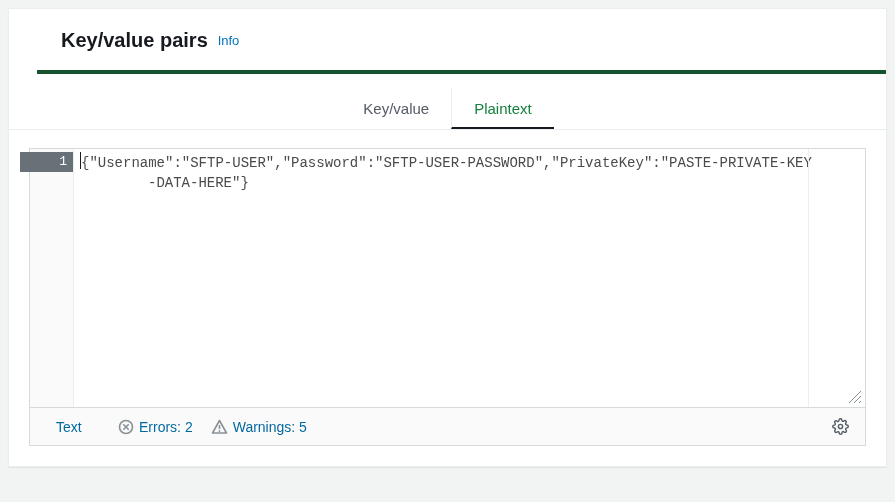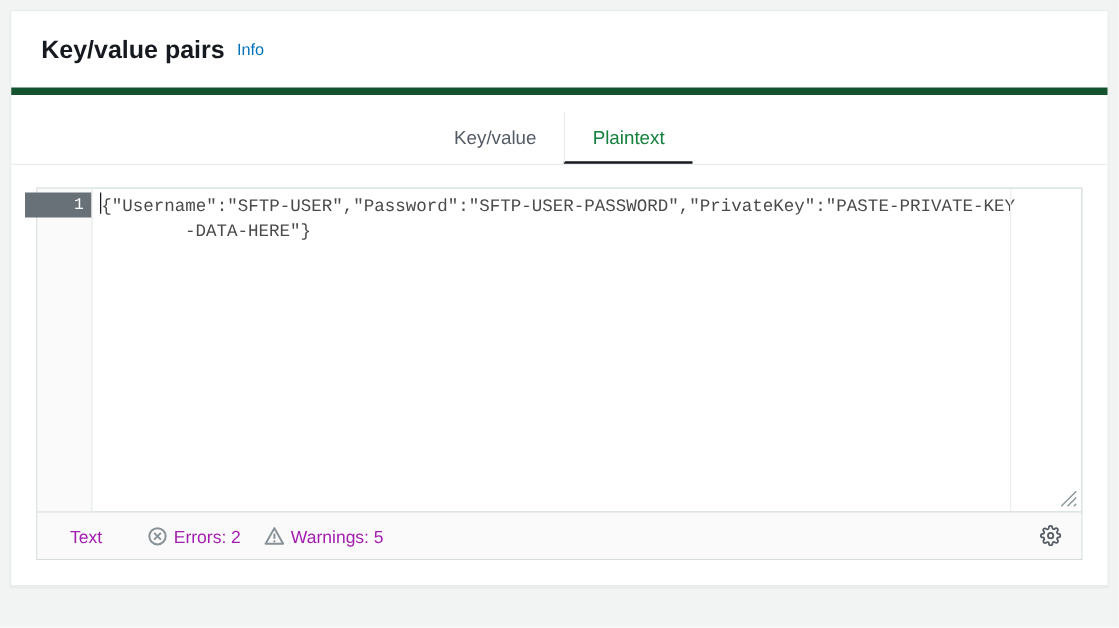--- a/index.html
+++ b/index.html
@@ -11,21 +11,22 @@
     color: #16191f;
   }
   .panel {
     background: #fff;
     border: 1px solid #eaeded;
     width: 879px;
     box-shadow: 0 1px 1px rgba(0,0,0,0.05);
   }
   .panel-header {
     padding: 20px 12px 18px 24px;
-    border-bottom: 6px solid #14532d;
+    border-bottom: 4px solid #14532d;
+    margin-left: 28px;
   }
   .panel-title {
     font-size: 20px;
     font-weight: 700;
     color: #16191f;
     display: inline;
   }
   .info-link {
     font-size: 13px;
     color: #0073bb;
@@ -127,21 +128,21 @@
     border-right: 1px solid #eee;
   }
   .status-bar {
     display: flex;
     align-items: center;
     border-top: 1px solid #d5dbdb;
     background: #fafafa;
     height: 38px;
     padding: 0 10px 0 26px;
     font-size: 14px;
-    color: #a21caf;
+    color: #0369a1;
     gap: 18px;
   }
   .status-item {
     display: flex;
     align-items: center;
     gap: 5px;
   }
   .status-item.mode { width: 44px; }
   .status-item.pos { min-width: 120px; }
   .spacer { flex: 1; }

